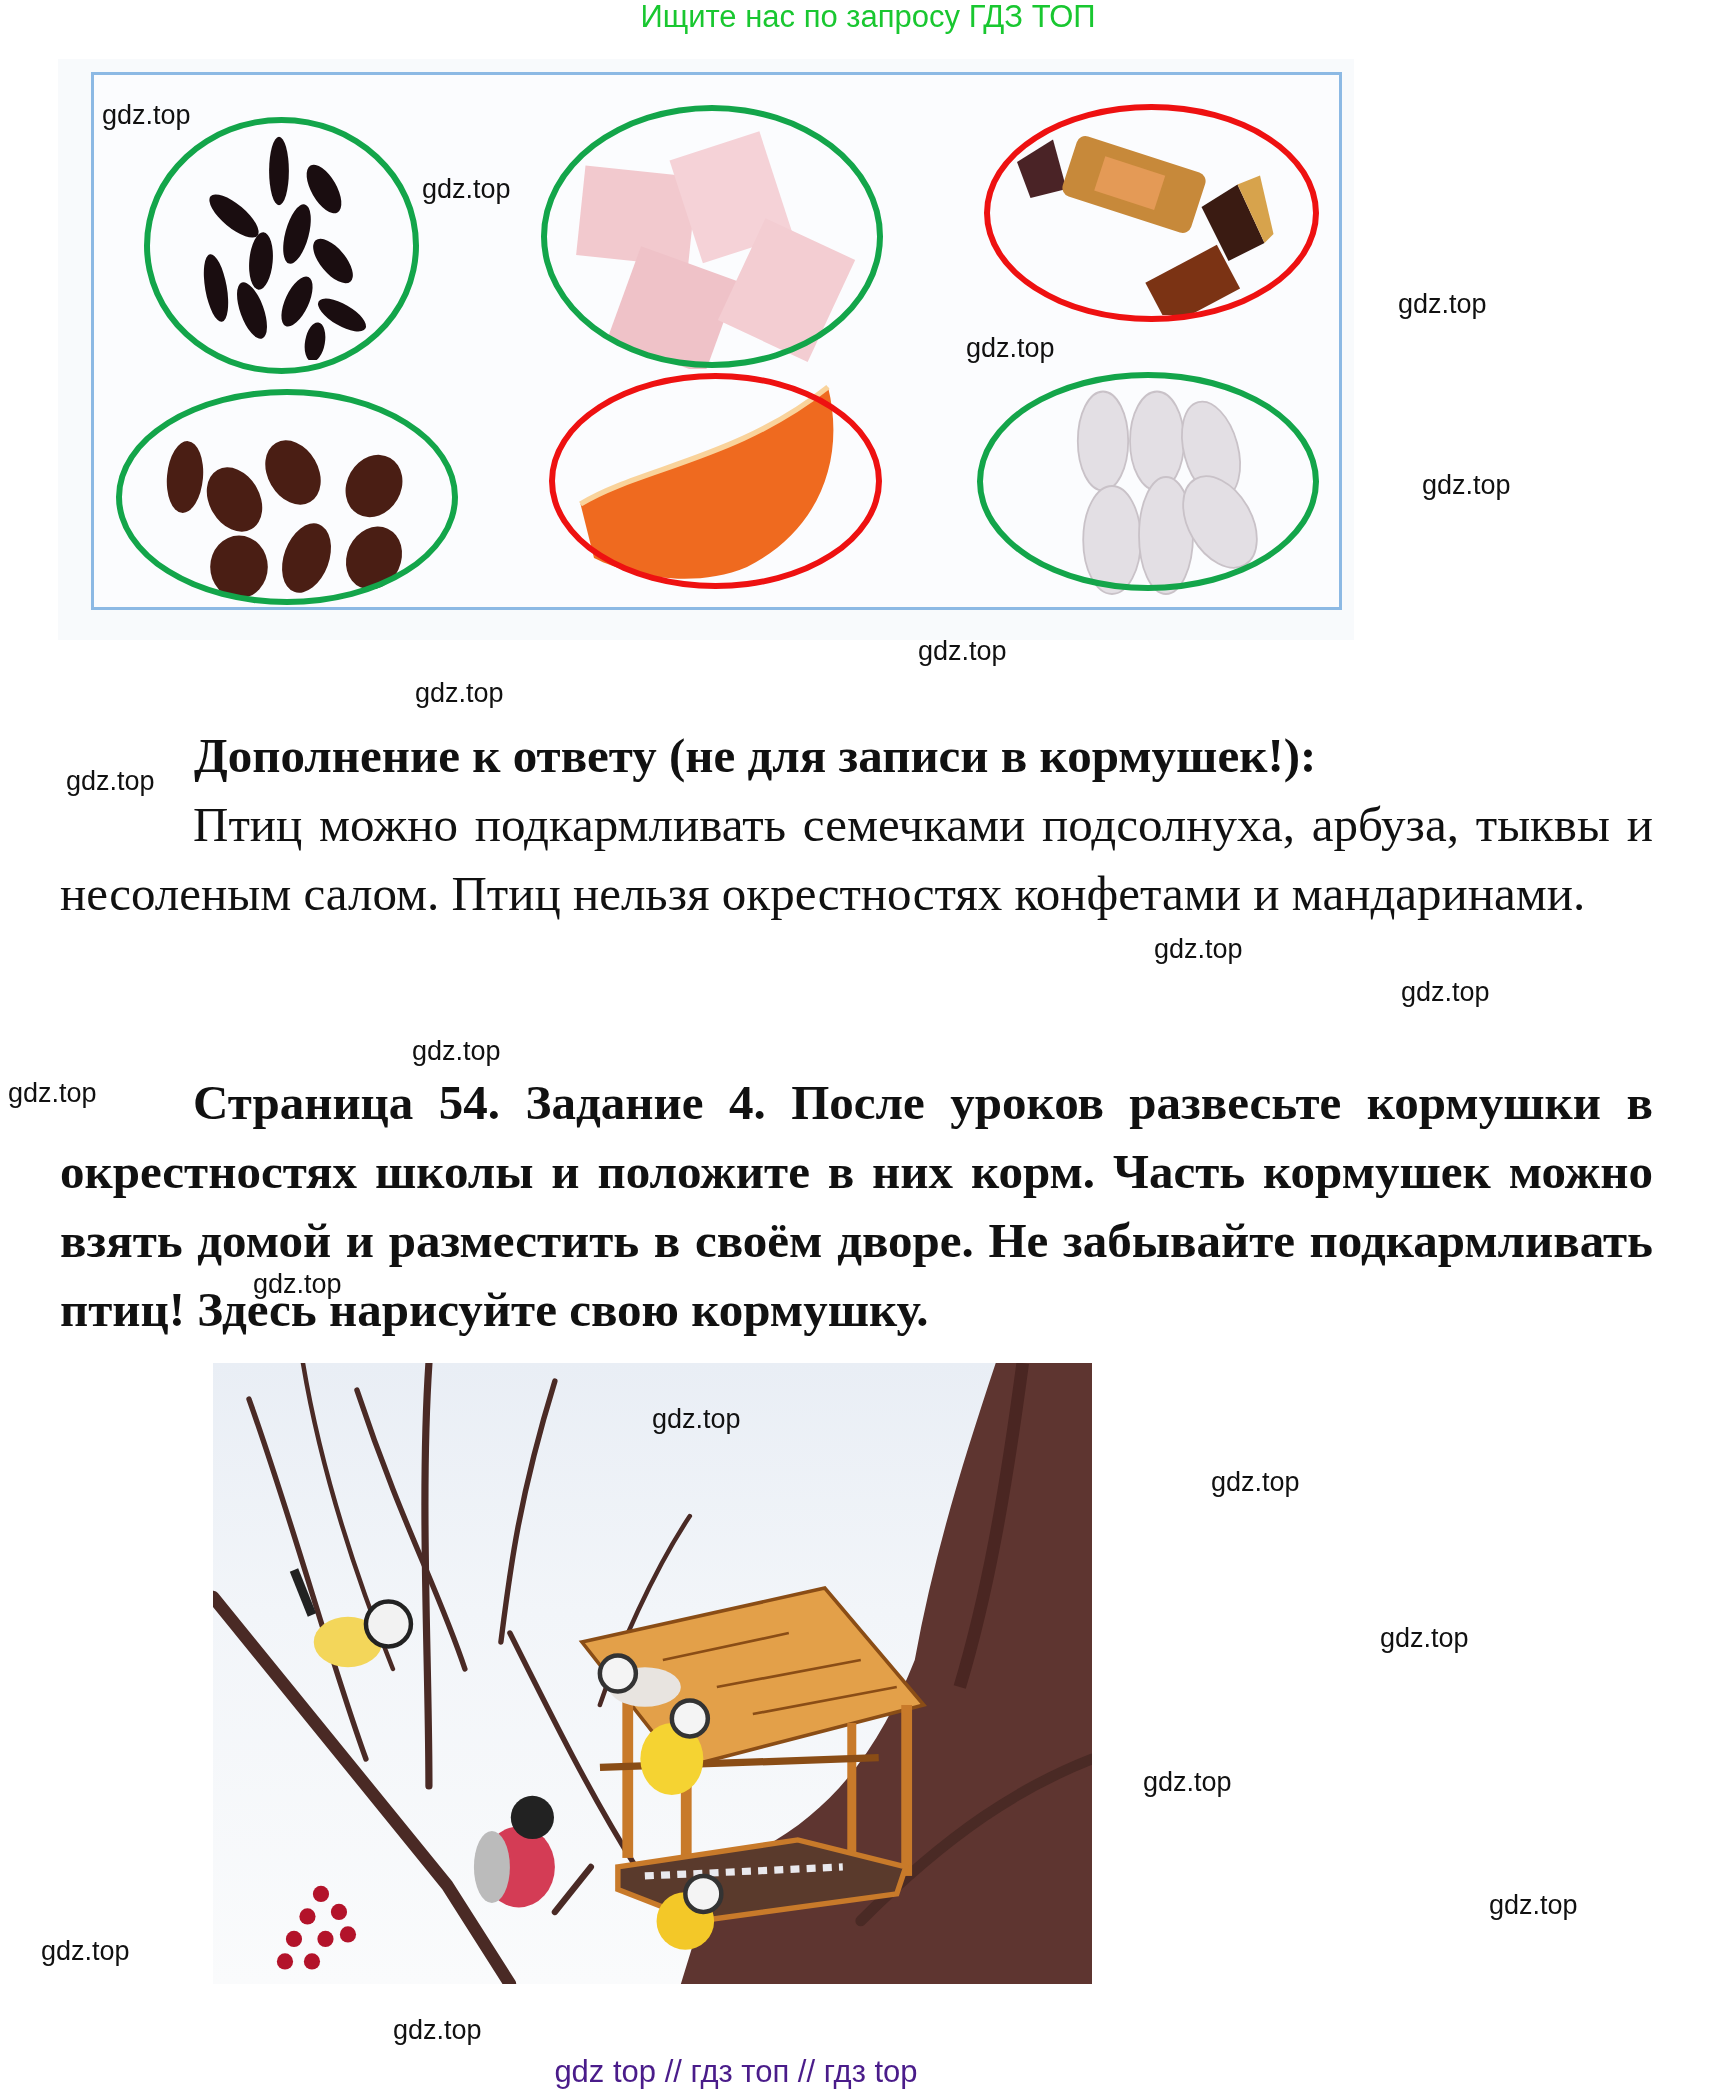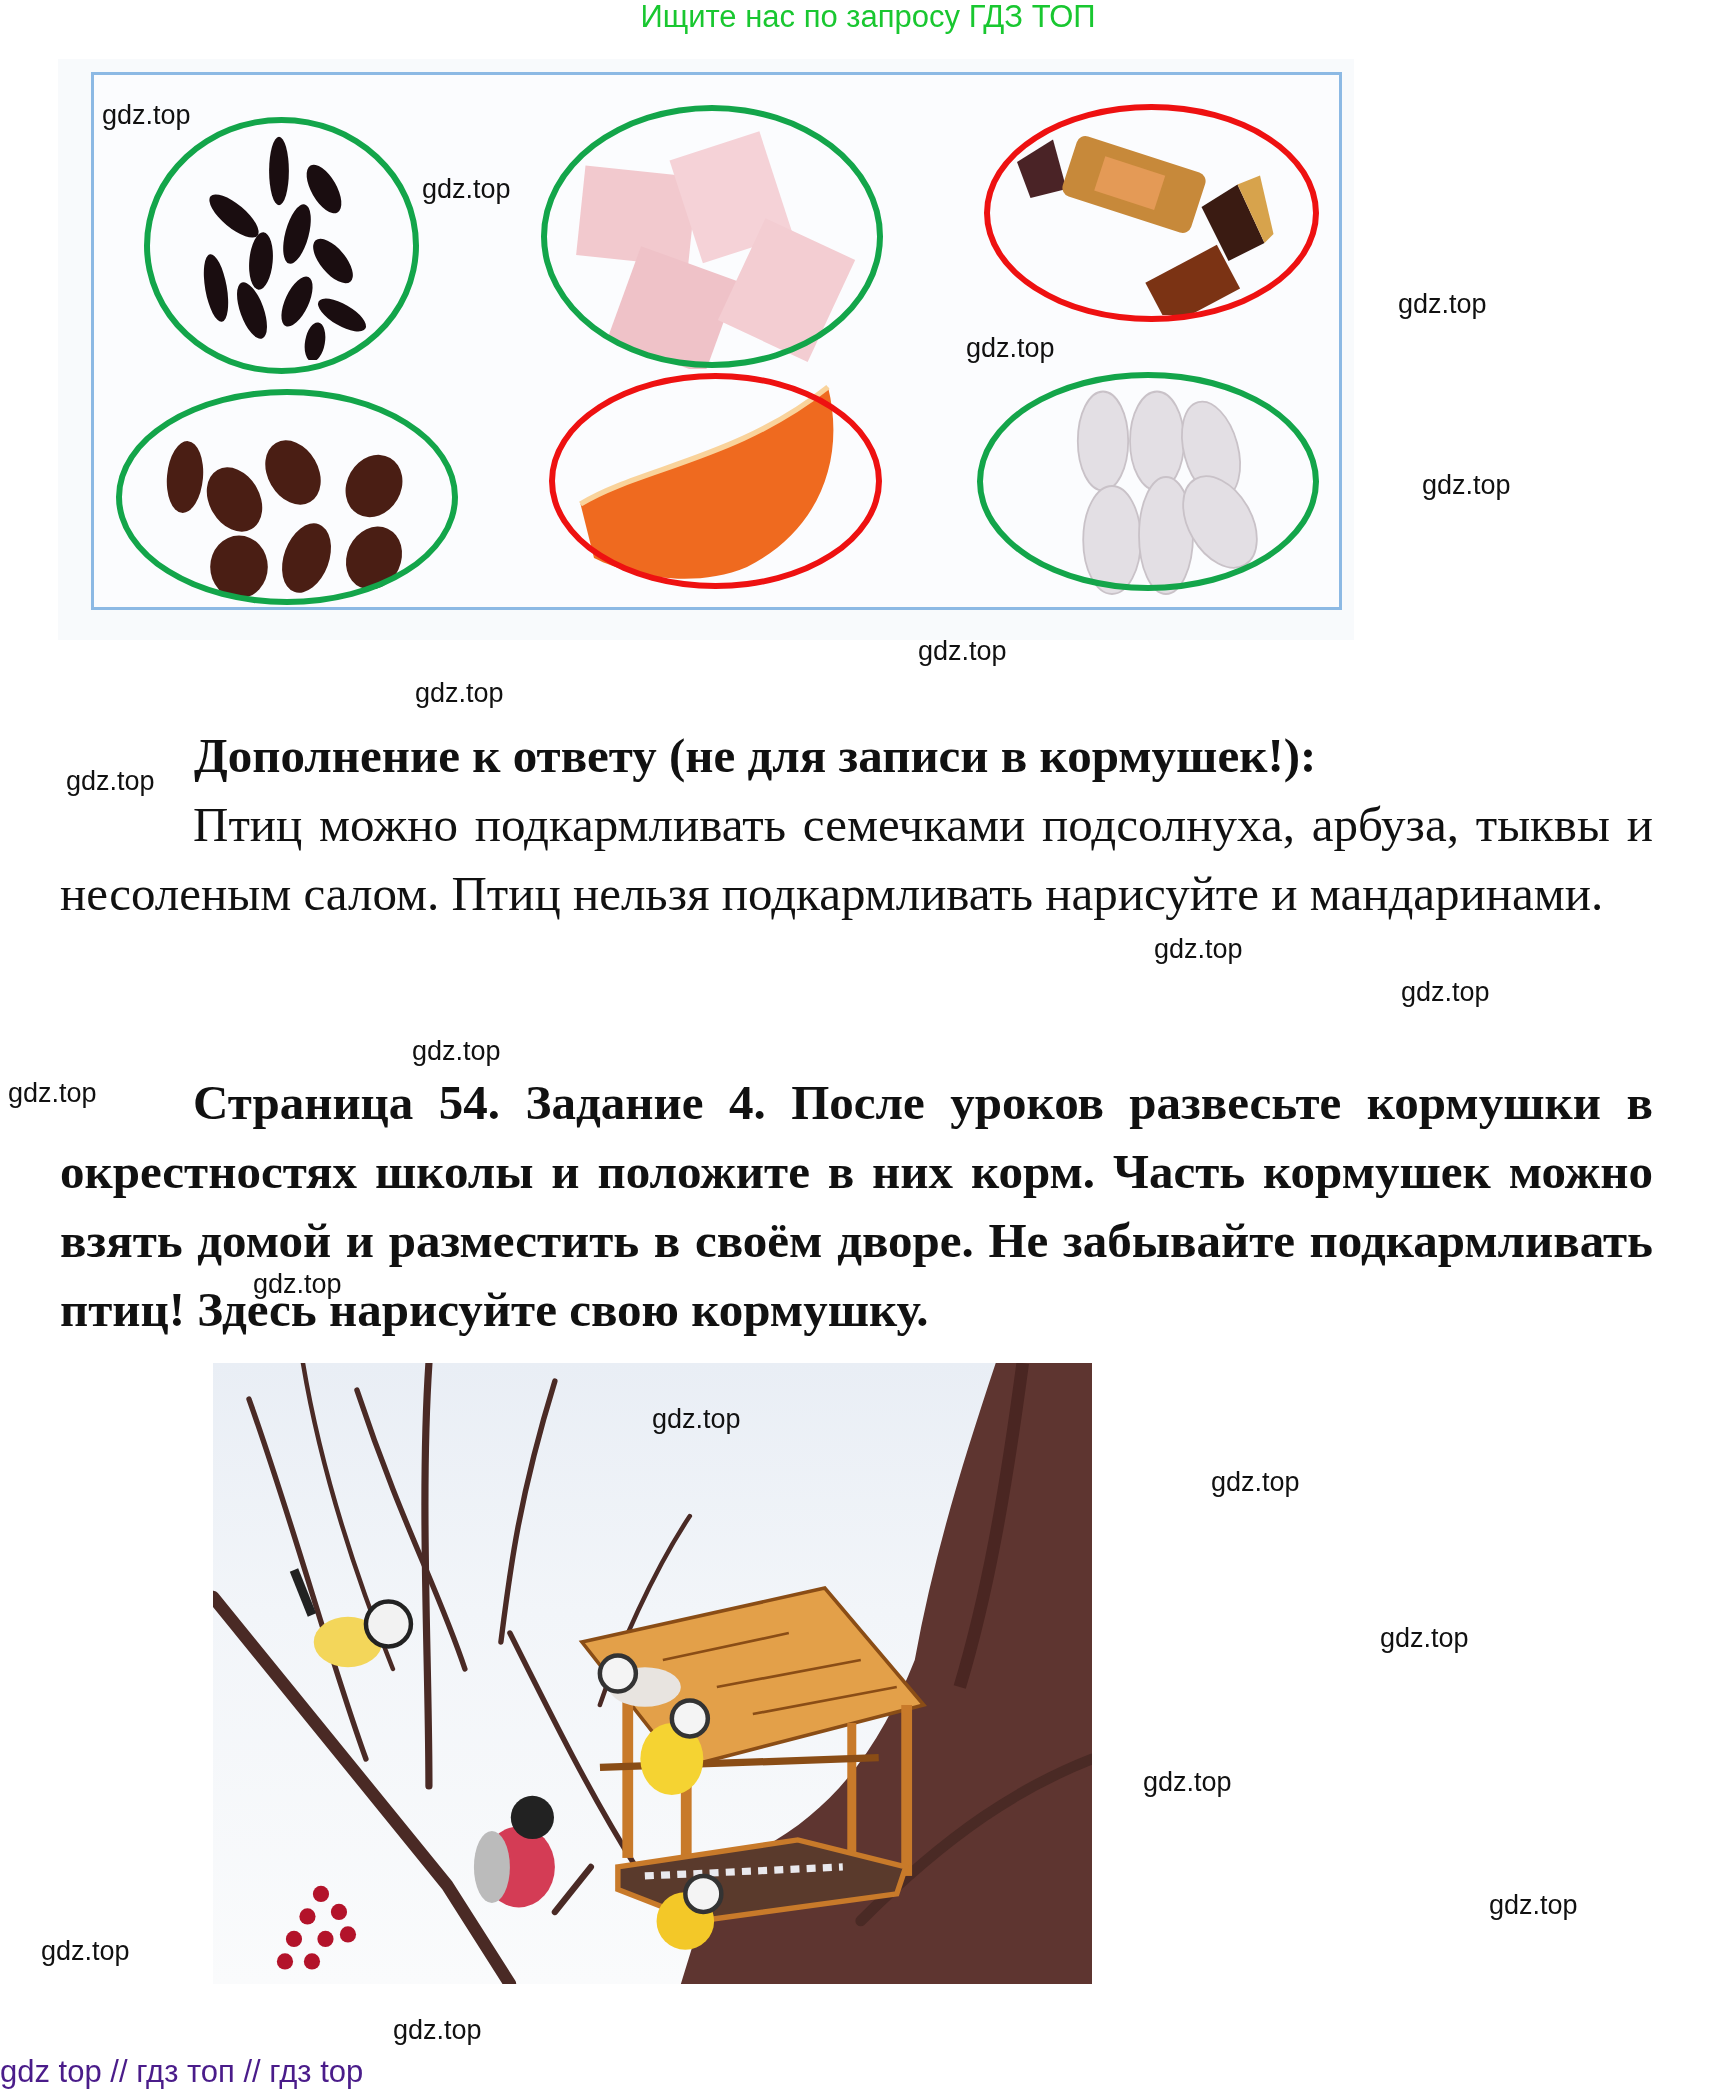--- a/index.html
+++ b/index.html
@@ -36,21 +36,21 @@
   }
   .heading { font-weight:bold; }
   .indent { text-indent:133px; }
   .task { font-weight:bold; text-indent:133px; }
   .drawing {
     position:absolute; left:213px; top:1363px; width:879px; height:621px;
     background:linear-gradient(180deg,#e9eef5 0%,#f2f5f9 40%,#fafbfc 100%);
     overflow:hidden;
   }
   .footer {
-    position:absolute; left:0; width:1472px; top:2054px; text-align:left;
+    position:absolute; left:0; width:1472px; top:2054px; text-align:center;
     font-family:"Liberation Sans", sans-serif; font-size:31px; color:#4a1c8a;
   }
 </style>
 </head>
 <body>
 
 <div class="top-banner">Ищите нас по запросу ГДЗ ТОП</div>
 
 <div class="food-frame"></div>
 <div class="food-border"></div>
@@ -131,21 +131,21 @@
 <div class="wm" style="left:918px;top:629px">gdz.top</div>
 <div class="wm" style="left:415px;top:671px">gdz.top</div>
 <div class="wm" style="left:66px;top:759px">gdz.top</div>
 <div class="wm" style="left:1154px;top:927px">gdz.top</div>
 <div class="wm" style="left:1401px;top:970px">gdz.top</div>
 <div class="wm" style="left:412px;top:1029px">gdz.top</div>
 <div class="wm" style="left:8px;top:1071px">gdz.top</div>
 <div class="wm" style="left:253px;top:1262px">gdz.top</div>
 
 <div class="text-block heading" style="left:194px;width:1458px;top:721px">Дополнение к ответу (не для записи в кормушек!):</div>
-<div class="text-block indent" style="top:790px">Птиц можно подкармливать семечками подсолнуха, арбуза, тыквы и несоленым салом. Птиц нельзя подкармливать нарисуйте и мандаринами.</div>
+<div class="text-block indent" style="top:790px">Птиц можно подкармливать семечками подсолнуха, арбуза, тыквы и несоленым салом. Птиц нельзя окрестностях конфетами и мандаринами.</div>
 
 <div class="text-block task" style="top:1068px">Страница 54. Задание 4. После уроков развесьте кормушки в окрестностях школы и положите в них корм. Часть кормушек можно взять домой и разместить в своём дворе. Не забывайте подкармливать птиц! Здесь нарисуйте свою кормушку.</div>
 
 <div class="drawing">
   <svg width="879" height="621" viewBox="0 0 977 690">
 
     <path d="M977,0 L870,0 C830,120 800,220 780,330 C740,430 680,520 560,560 L520,690 L977,690 Z" fill="#5e3530"></path>
     <path d="M900,0 C880,150 860,260 830,360" stroke="#4a2622" stroke-width="14" fill="none"></path>
 
     <g stroke="#4a2a25" stroke-linecap="round" fill="none">

